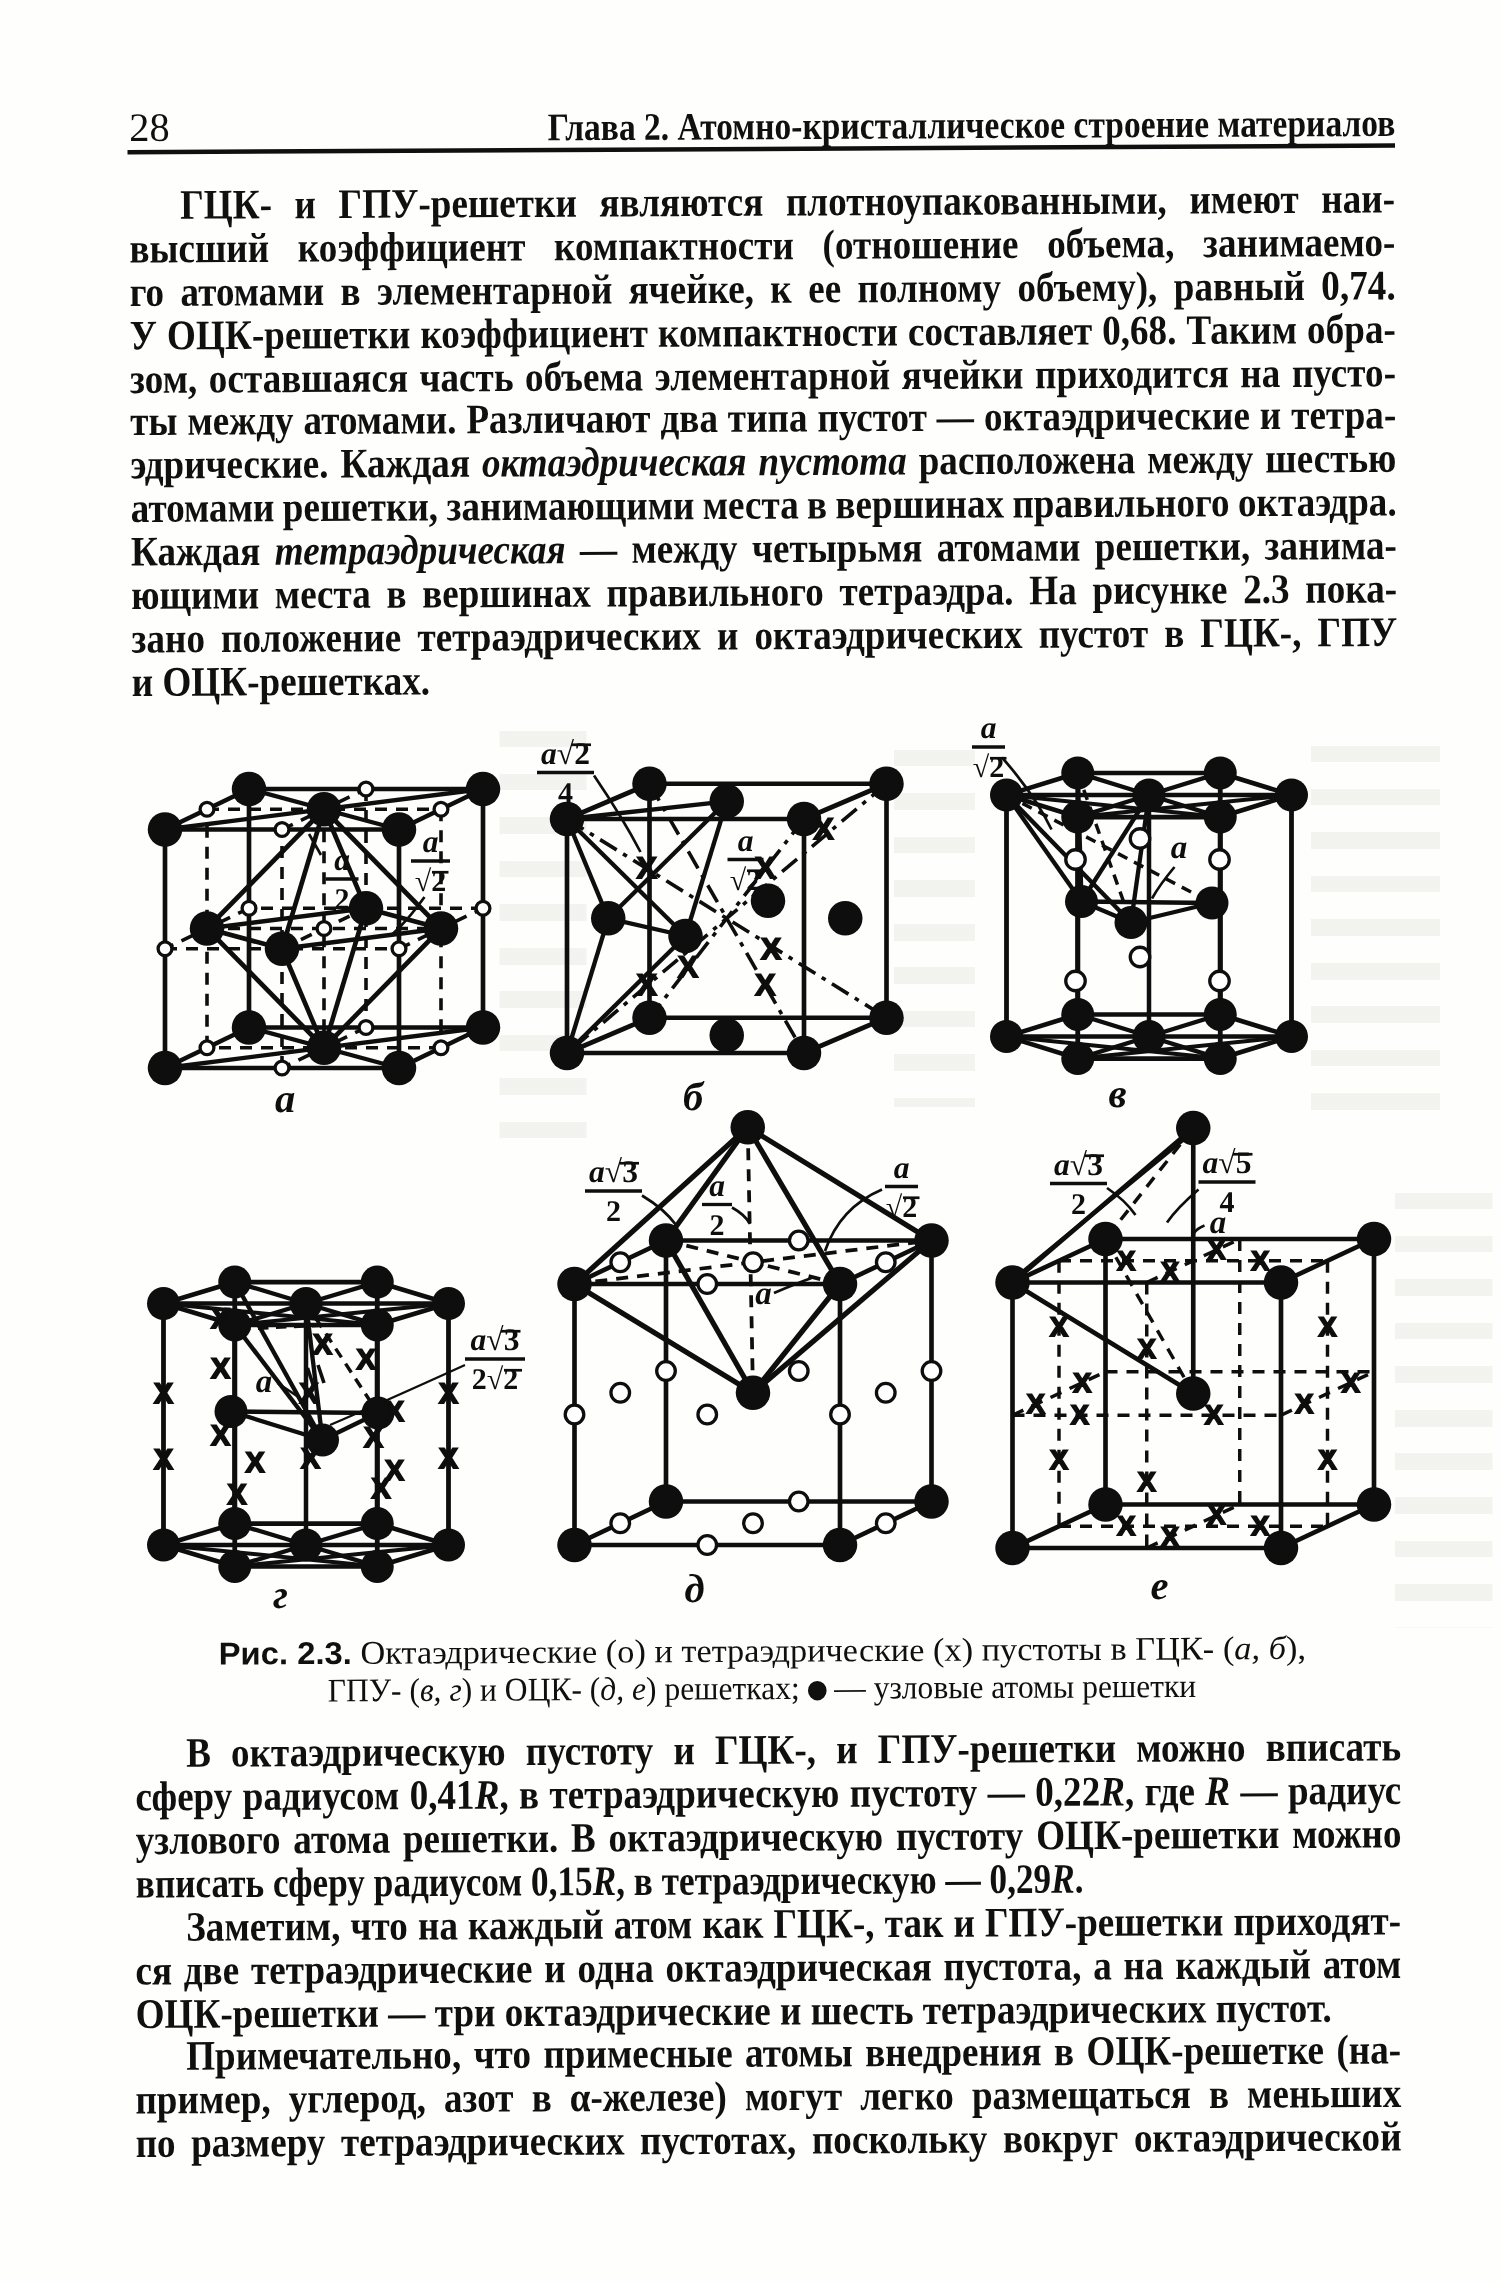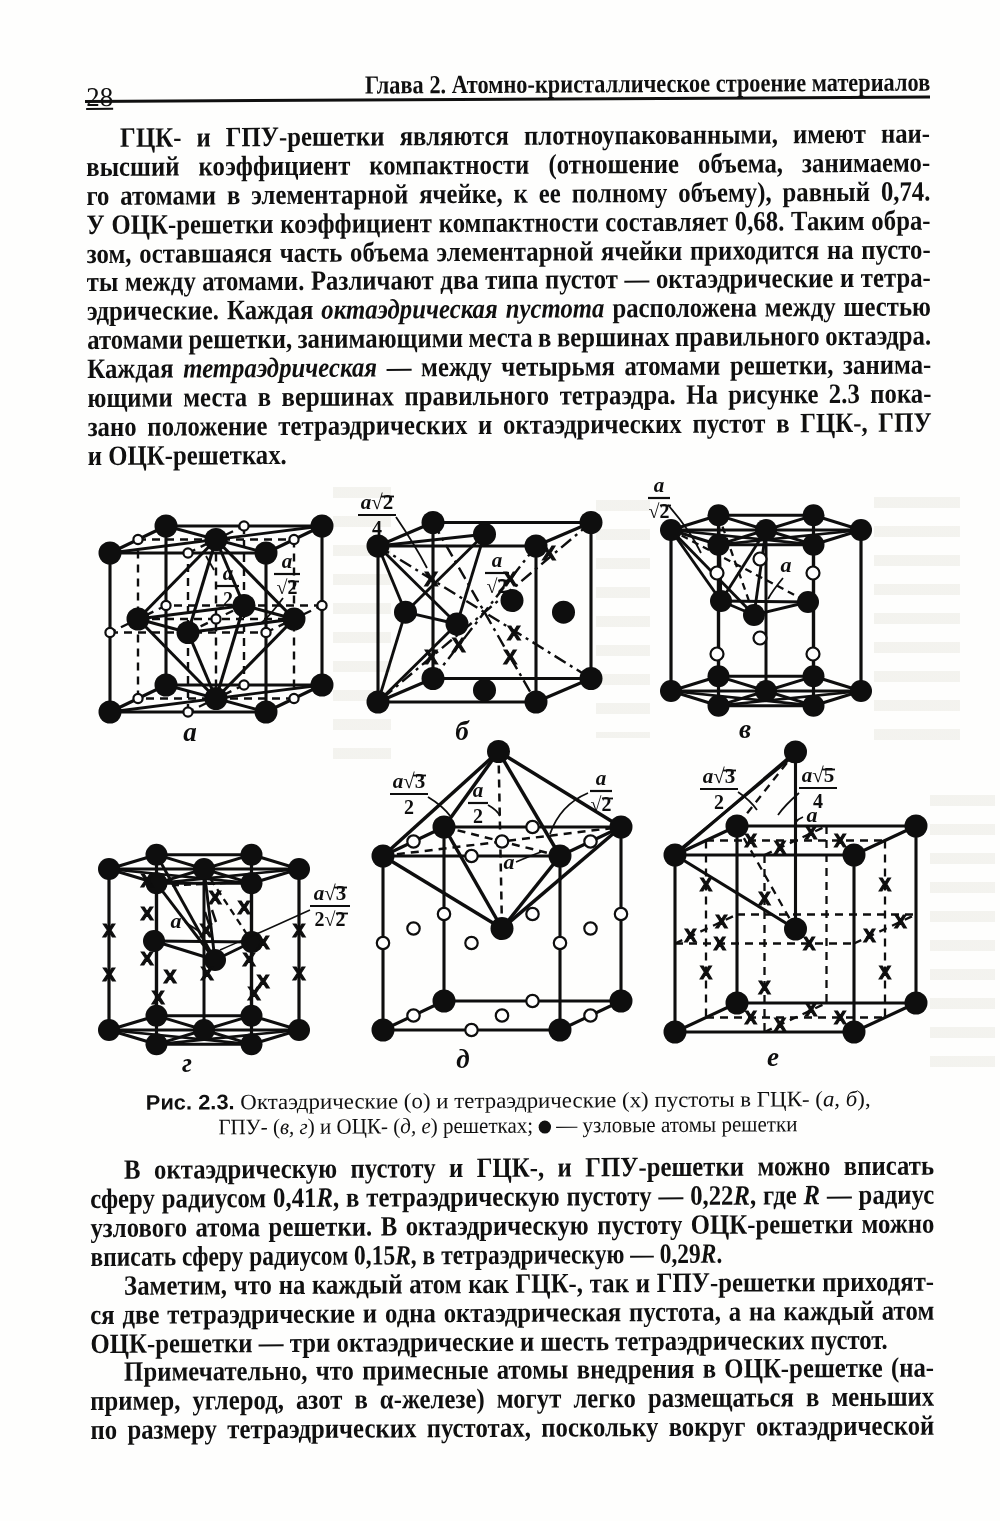--- a/index.html
+++ b/index.html
@@ -11,21 +11,21 @@
 .hdr { position:absolute; color:#101010; transform:rotate(-0.3deg); transform-origin:0 0; }
 .hs { display:inline-block; transform:scaleX(0.86); transform-origin:100% 60%; }
 .cap { position:absolute; left:86px; width:844px; text-align:center; font-size:22px;
        color:#101010; white-space:nowrap; transform:rotate(-0.3deg); transform-origin:0 0; }
 .cs { display:inline-block; transform-origin:50% 60%; }
 .capb { font-family:"Liberation Sans",sans-serif; font-weight:bold; font-size:21px; }
 .blt { display:inline-block; width:13px; height:13px; background:#101010; border-radius:50%; vertical-align:-1px; }
 .gh { position:absolute; background:repeating-linear-gradient(to bottom, rgba(190,188,168,0.17) 0px, rgba(190,188,168,0.17) 11px, rgba(255,255,255,0) 11px, rgba(255,255,255,0) 29px); }
 </style></head>
 <body>
-<div class="hdr" style="left:86px; top:82px; font-size:27px;text-decoration:underline;">28</div>
+<div class="hdr" style="left:86px; top:70px; font-size:27px;">28</div>
 <div class="hdr" style="left:86px; width:844px; top:71.6px; text-align:right; font-size:26px; font-weight:bold;"><span class="hs">Глава 2. Атомно-кристаллическое строение материалов</span></div>
 <div style="position:absolute; left:85px; top:100.4px; width:845px; height:2.6px; background:#101010; transform:rotate(-0.3deg); transform-origin:0 50%;"></div>
 
 <div class="gh" style="left:333px;top:487px;width:58px;height:278px;"></div>
 <div class="gh" style="left:596px;top:500px;width:54px;height:238px;"></div>
 <div class="gh" style="left:874px;top:497px;width:86px;height:248px;"></div>
 <div class="gh" style="left:930px;top:795px;width:65px;height:290px;"></div>
 <div class="para" style="top:124.3px; left:86px">
     <div class="ln" style="text-indent:34px;"><span class="s" style="word-spacing:9.99px;">ГЦК- и ГПУ-решетки являются плотноупакованными, имеют наи-</span></div>
     <div class="ln" style=""><span class="s" style="word-spacing:14.54px;">высший коэффициент компактности (отношение объема, занимаемо-</span></div>

